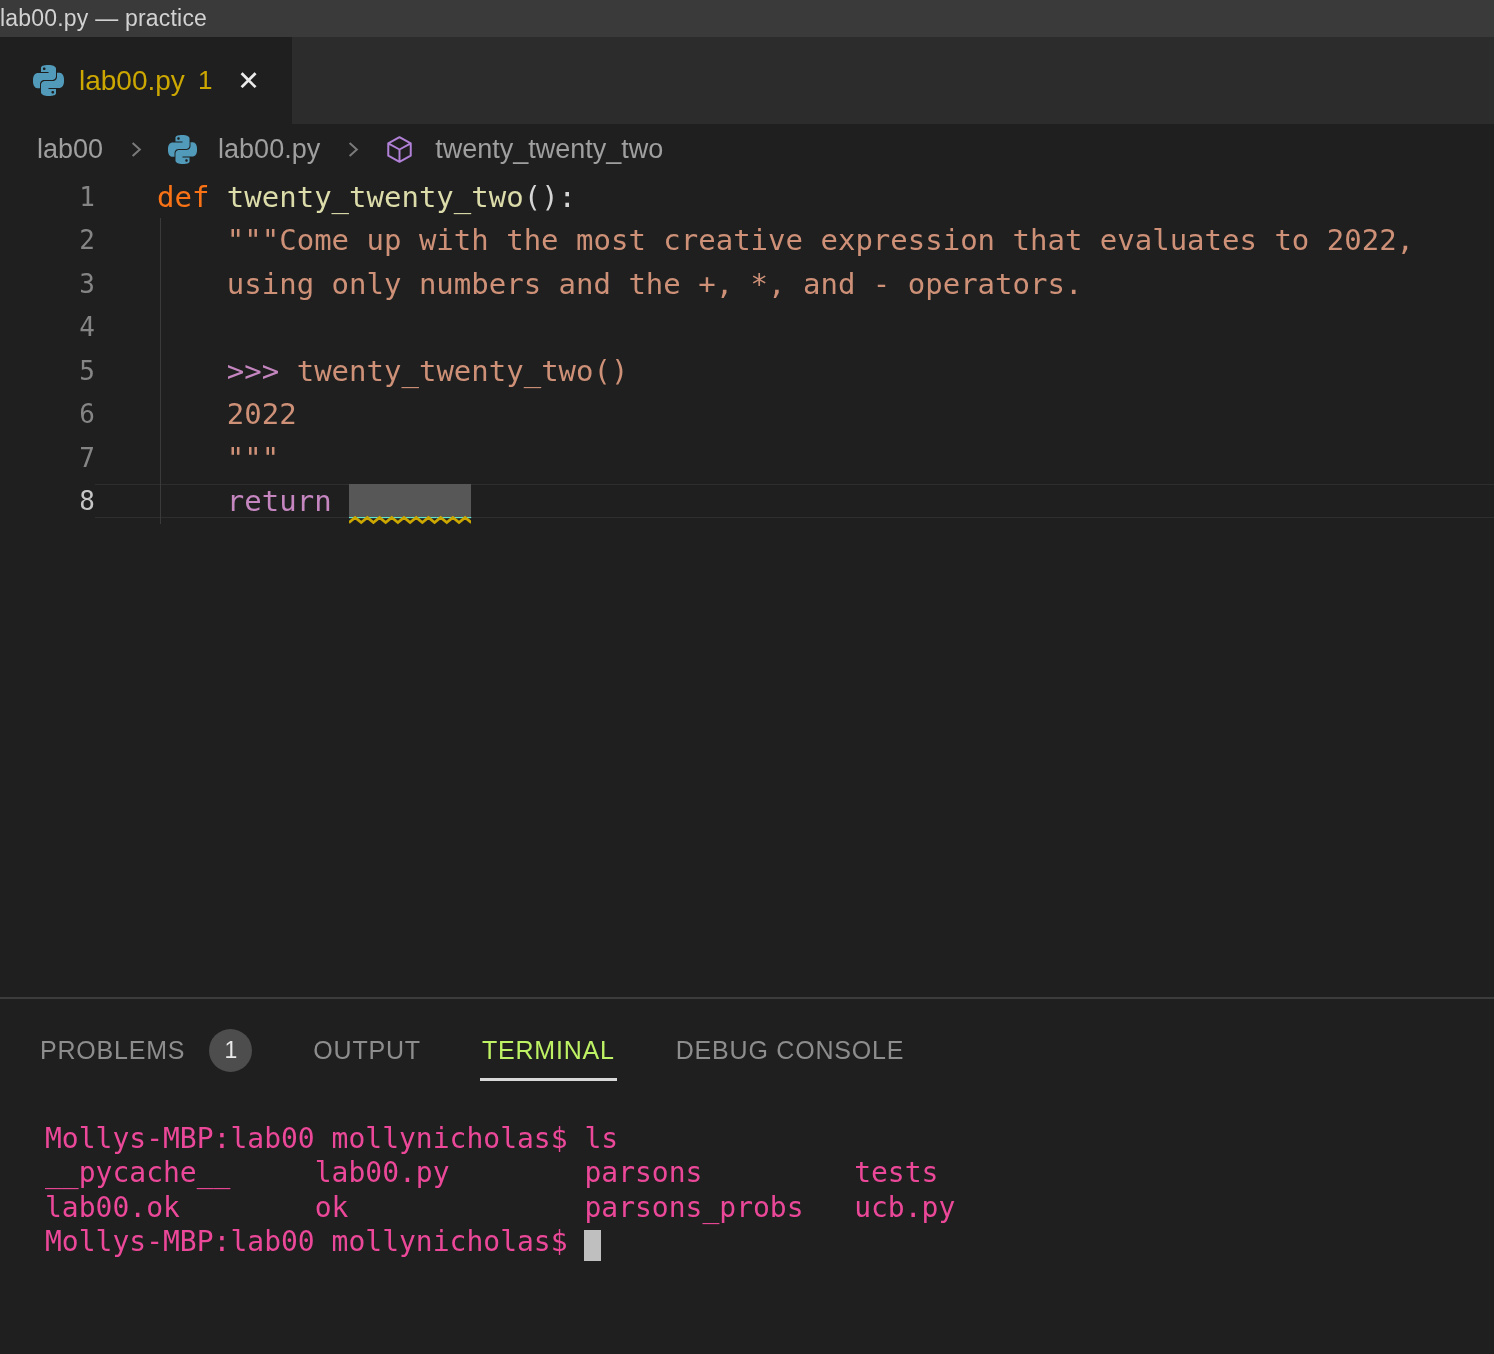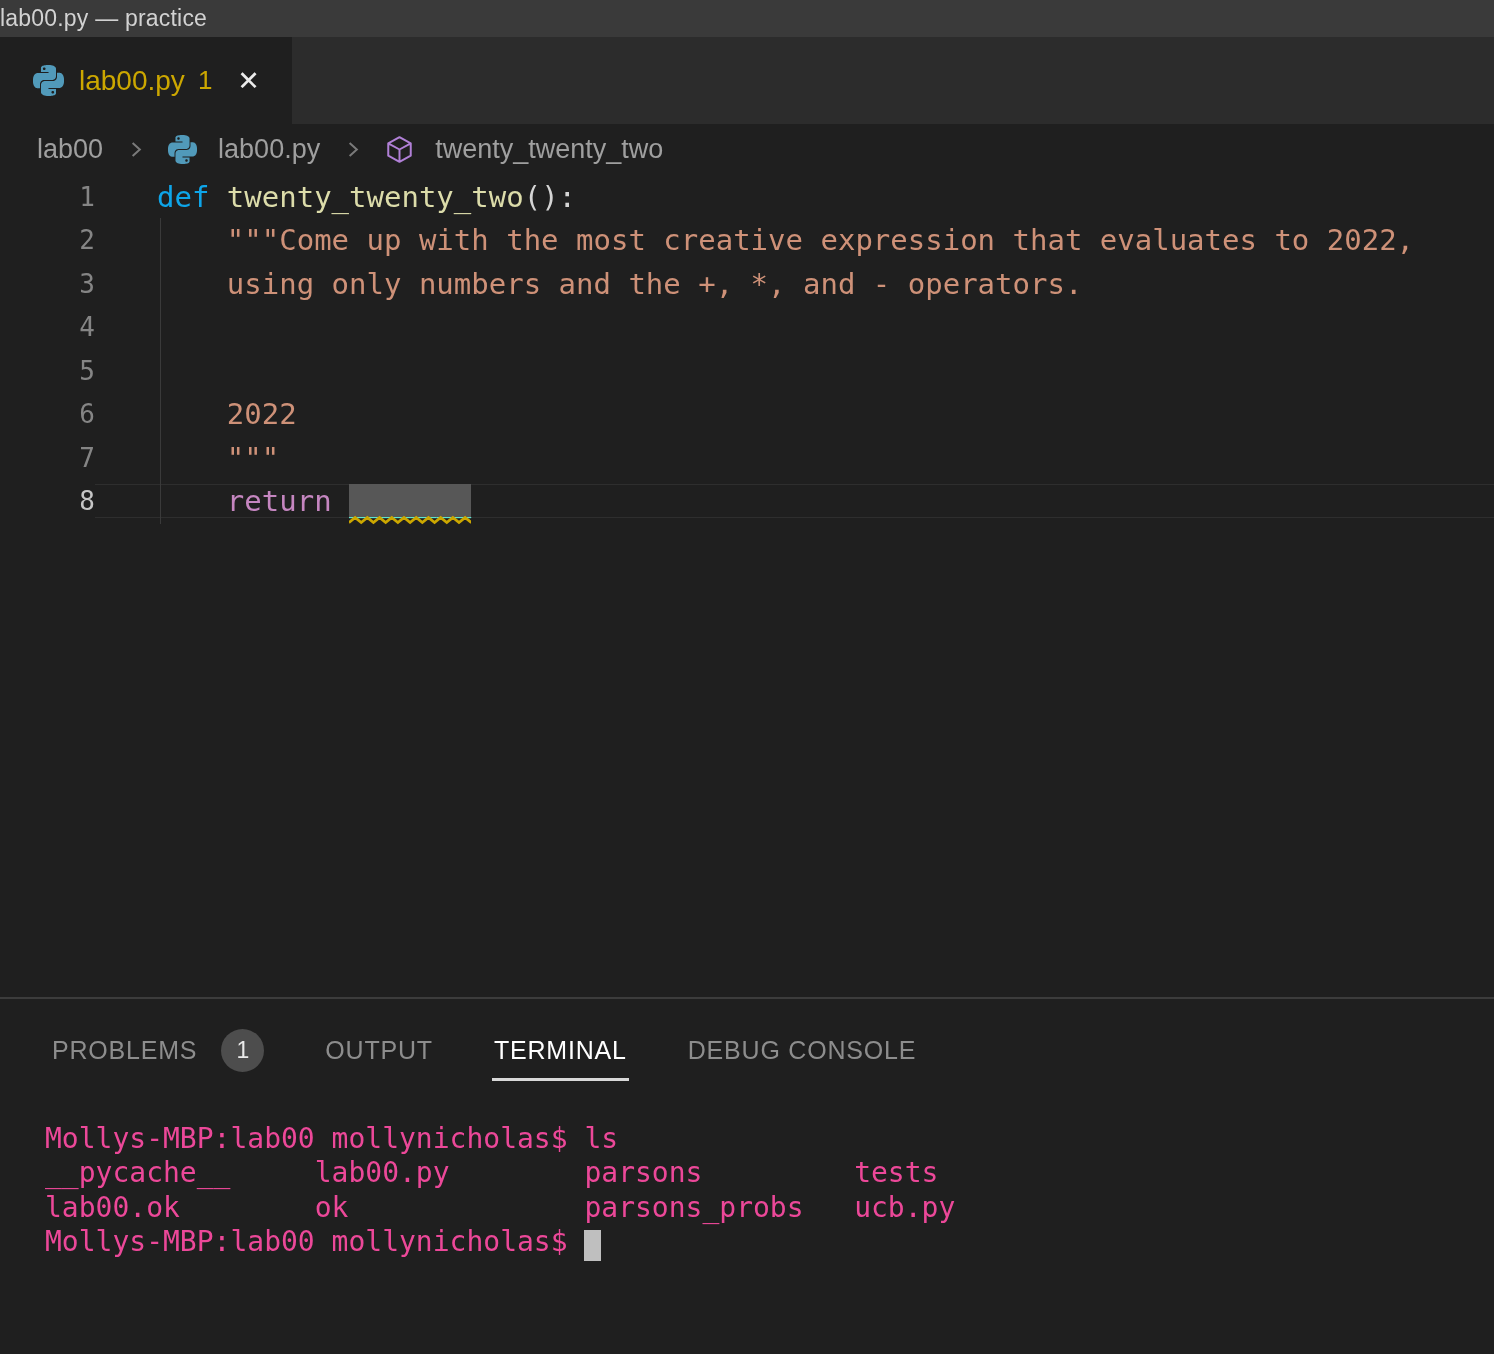--- a/index.html
+++ b/index.html
@@ -55,49 +55,49 @@
   }
   .line.current .gutter { color:#c6c6c6; }
   .code {
     flex:1; padding-left:62px; white-space:pre;
     font-family:"DejaVu Sans Mono", monospace; font-size:29px; color:#d4d4d4;
   }
   .line.current .code {
     box-shadow: inset 0 1px 0 #2e2e2e, inset 0 -1px 0 #2e2e2e;
   }
   .tok { white-space:pre; }
-  .kw      { color:#0ea5e9; }
+  .kw      { color:#f97316; }
   .magenta { color:#c586c0; }
   .fn      { color:#dcdcaa; }
   .punct   { color:#d4d4d4; }
   .str     { color:#ce9178; }
   .placeholder {
     position:relative; display:inline-block;
     color:#5eead4; background:#575757;
   }
   .squiggle {
     position:absolute; left:0; top:100%; margin-top:-3px;
     width:100%; height:10px; display:block;
   }
 
   
   .panel-divider {
     position:absolute; top:997px; left:0; width:100%; height:2px; background:#3c3c3c;
   }
   .panel-tabs {
     position:absolute; top:999px; left:0; width:100%; height:92px;
-    display:flex; align-items:center; padding-left:50px; gap:57px;
+    display:flex; align-items:center; padding-left:38px; gap:57px;
     background:#1f1f1f;
   }
   .ptab {
     display:flex; align-items:center; gap:24px;
     color:#8d8d8d; font-size:25px; letter-spacing:0.8px;
     padding:26px 2px 16px 2px; cursor:default;
   }
-  .ptab.active { color:#ffffff; border-bottom:3px solid #d8d8d8; padding-bottom:13px; }
+  .ptab.active { color:#bef264; border-bottom:3px solid #d8d8d8; padding-bottom:13px; }
   .pbadge {
     width:43px; height:43px; border-radius:50%; background:#4d4d4d;
     color:#eaeaea; font-size:23px; letter-spacing:0;
     display:flex; align-items:center; justify-content:center;
   }
 
   
   .terminal {
     position:absolute; top:1122px; left:45px; right:0;
     font-family:"DejaVu Sans Mono", monospace; font-size:28px;
@@ -165,20 +165,21 @@
       <div class="code"><span class="tok str">    using only numbers and the +, *, and - operators.</span></div>
     </div>
 
     <div class="line">
       <div class="gutter">4</div>
       <div class="code"><span class="tok"></span></div>
     </div>
 
     <div class="line">
       <div class="gutter">5</div>
+      <div class="code"><span class="tok">    </span><span class="tok magenta">&gt;&gt;&gt;</span><span class="tok"> </span><span class="tok str">twenty_twenty_two()</span></div>
     </div>
 
     <div class="line">
       <div class="gutter">6</div>
       <div class="code"><span class="tok str">    2022</span></div>
     </div>
 
     <div class="line">
       <div class="gutter">7</div>
       <div class="code"><span class="tok str">    """</span></div>

